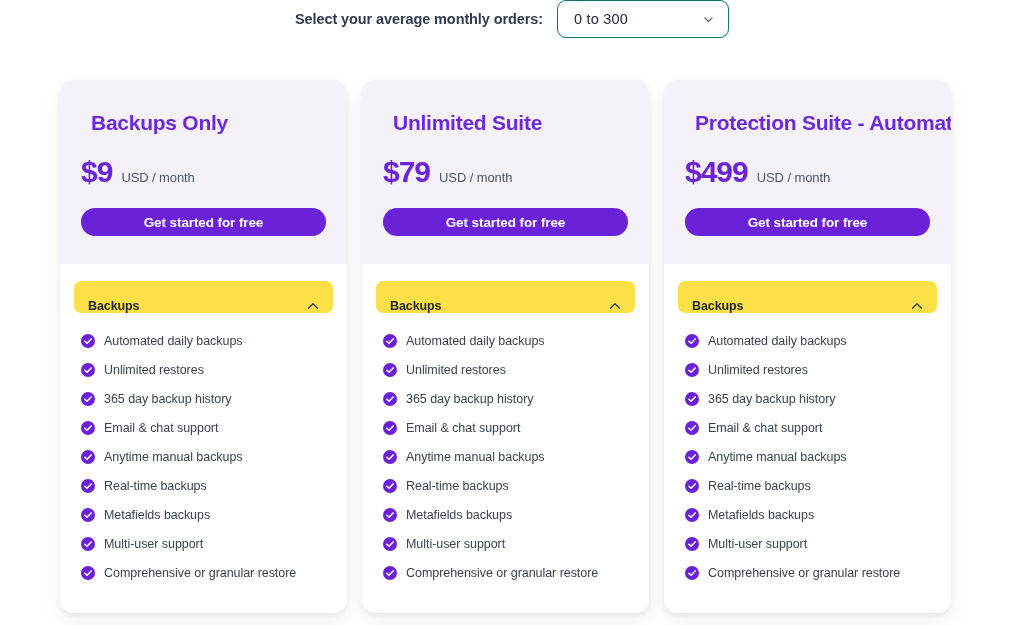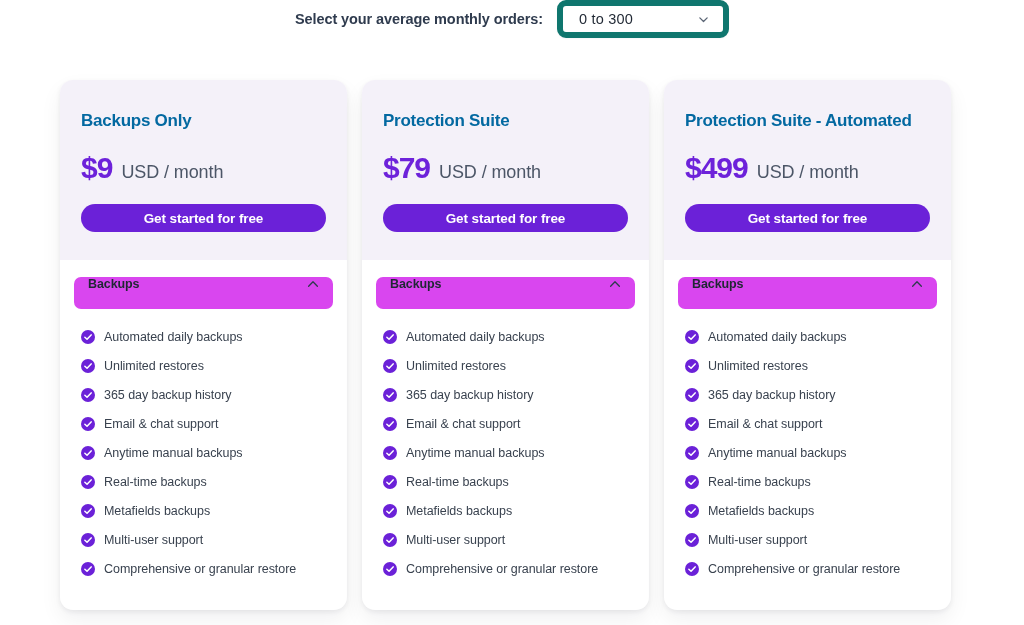--- a/index.html
+++ b/index.html
@@ -16,21 +16,21 @@
     position: absolute; left: 0; top: 0; width: 1024px;
     display: flex; align-items: center; justify-content: center; gap: 14px;
   }
   .selector-label {
     font-size: 14.5px; font-weight: 700; color: #2f3b4e;
     letter-spacing: -0.1px; white-space: nowrap;
   }
   .selector-box {
     width: 172px; height: 38px;
     background: #ffffff;
-    border: 6px solid #0f766e;
+    border: 1px solid #0f766e;
     border-radius: 9px;
     display: flex; align-items: center; justify-content: space-between;
     padding: 0 13px 0 16px;
     box-shadow: 0 1px 2px rgba(16,24,40,.04);
     cursor: pointer;
   }
   .selector-value {
     font-size: 14.5px; color: #1f2733; letter-spacing: .2px;
   }
   .chev-down { width: 13px; height: 13px; flex: none; color: #5b6575; }
@@ -49,50 +49,50 @@
     box-shadow: 0 2px 5px rgba(22,25,40,.07), 0 10px 22px rgba(22,25,40,.06);
     overflow: hidden;
     display: flex; flex-direction: column;
     min-height: 530px;
   }
   .card-head {
     background: #f4f1f9;
     padding: 31px 21px 28px 21px;
   }
   .card-title {
-    font-size: 17px; font-weight: 700; color: #0369a1;
-    letter-spacing: -0.25px; white-space: nowrap;
+    font-size: 21px; font-weight: 700; color: #6d28d9;
+    letter-spacing: -0.25px; white-space: nowrap; margin-left: 10px;
   }
   .price-row {
     display: flex; align-items: baseline; gap: 9px;
     margin-top: 22px;
   }
   .price-amount {
     font-size: 30px; font-weight: 700; color: #6d22da;
     letter-spacing: -1px; line-height: 1;
   }
   .price-unit {
-    font-size: 18px; color: #4c5667; letter-spacing: -0.1px;
+    font-size: 13px; color: #4c5667; letter-spacing: -0.1px;
   }
   .cta {
     display: block; width: 100%; height: 28px;
     margin-top: 21px;
     background: #6b21d8; color: #ffffff;
     border: none; border-radius: 18px;
     font-family: inherit; font-size: 13.5px; font-weight: 700;
     letter-spacing: -0.1px; cursor: pointer;
   }
 
   .card-body { padding: 17px 14px 26px 14px; flex: 1; }
   .accordion-head {
-    background: #d946ef;
+    background: #fde047;
     border-radius: 7px;
     height: 32px;
     padding: 0 13px 0 14px;
-    display: flex; align-items: flex-start; justify-content: space-between;
+    display: flex; align-items: flex-end; justify-content: space-between;
     cursor: pointer;
   }
   .accordion-title {
     font-size: 12.5px; font-weight: 700; color: #1f2733; letter-spacing: -0.1px;
   }
   .chev-up { width: 14px; height: 14px; color: #2f3b4e; flex: none; }
 
   .feature-list { list-style: none; margin-top: 13px; }
   .feature-item {
     display: flex; align-items: center; gap: 9px;
@@ -230,21 +230,21 @@
       </svg>
     </span>
     <span class="feature-text">Comprehensive or granular restore</span>
   </li>
 </ul>
     </div>
   </div>
 
   <div class="card">
     <div class="card-head">
-      <div class="card-title">Protection Suite</div>
+      <div class="card-title">Unlimited Suite</div>
       <div class="price-row">
         <span class="price-amount">$79</span>
         <span class="price-unit">USD / month</span>
       </div>
       <button class="cta">Get started for free</button>
     </div>
     <div class="card-body">
       <div class="accordion-head">
         <span class="accordion-title">Backups</span>
         <span class="chev-up">

